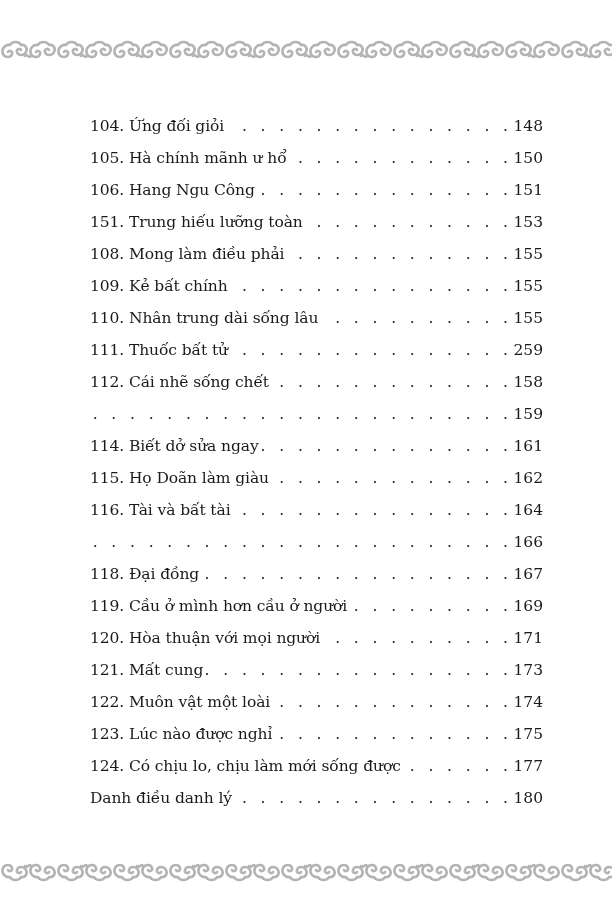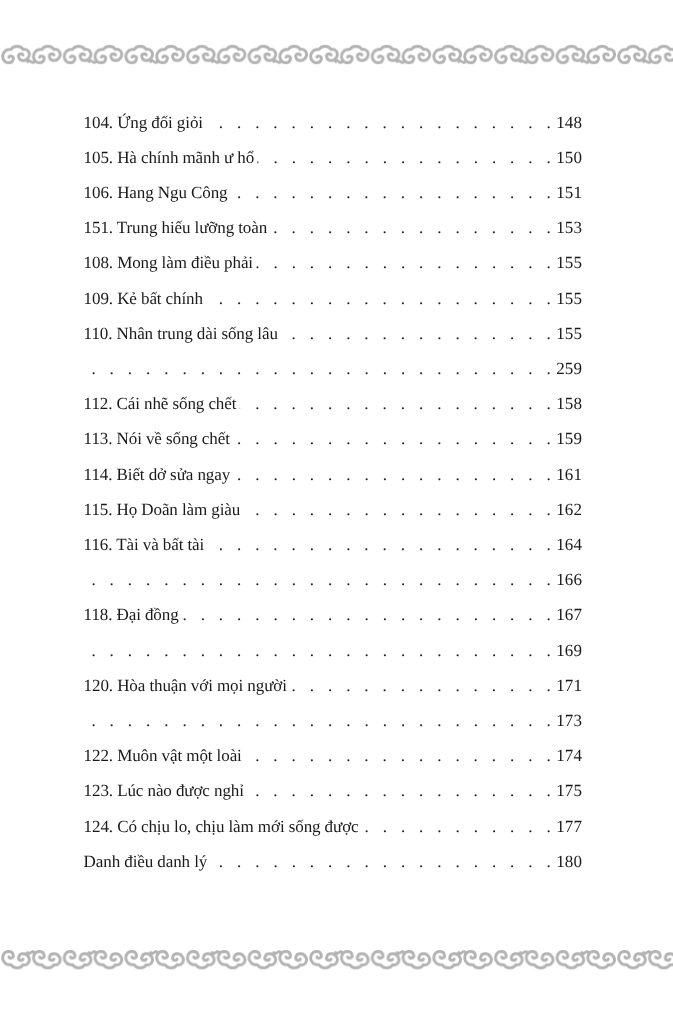--- a/index.html
+++ b/index.html
@@ -24,24 +24,23 @@
     }
     .ornament-band svg { display: block; }
     .ornament-top { top: 39px; }
     .ornament-bottom { top: 861px; }
 
     .toc {
       position: absolute;
       left: 76px;
       top: 96px;
       width: 453px;
-      margin: 0;
+      margin: 14px;
       padding: 0;
       list-style: none;
-      font-family: Liberation Serif, serif;
     }
     .toc-row {
       display: flex;
       align-items: baseline;
       height: 32px;
       line-height: 32px;
       font-size: 15.5px;
       white-space: nowrap;
     }
     .toc-title {
@@ -117,30 +116,30 @@
     <span class="toc-title">109. Kẻ bất chính</span>
     <span class="toc-leader">. . . . . . . . . . . . . . . . . . . . . . . . . . . . . . . . . . . . . . . . . . . . . . . . . . . . .</span>
     <span class="toc-page">155</span>
   </li>
     <li class="toc-row">
     <span class="toc-title">110. Nhân trung dài sống lâu</span>
     <span class="toc-leader">. . . . . . . . . . . . . . . . . . . . . . . . . . . . . . . . . . . . . . . . . . . . . . . . . . . . .</span>
     <span class="toc-page">155</span>
   </li>
     <li class="toc-row">
+    <span class="toc-title">111. Thuốc bất tử</span>
     <span class="toc-leader">. . . . . . . . . . . . . . . . . . . . . . . . . . . . . . . . . . . . . . . . . . . . . . . . . . . . .</span>
     <span class="toc-page">259</span>
   </li>
     <li class="toc-row">
     <span class="toc-title">112. Cái nhẽ sống chết</span>
     <span class="toc-leader">. . . . . . . . . . . . . . . . . . . . . . . . . . . . . . . . . . . . . . . . . . . . . . . . . . . . .</span>
     <span class="toc-page">158</span>
   </li>
     <li class="toc-row">
-    <span class="toc-title">113. Nói về sống chết</span>
     <span class="toc-leader">. . . . . . . . . . . . . . . . . . . . . . . . . . . . . . . . . . . . . . . . . . . . . . . . . . . . .</span>
     <span class="toc-page">159</span>
   </li>
     <li class="toc-row">
     <span class="toc-title">114. Biết dở sửa ngay</span>
     <span class="toc-leader">. . . . . . . . . . . . . . . . . . . . . . . . . . . . . . . . . . . . . . . . . . . . . . . . . . . . .</span>
     <span class="toc-page">161</span>
   </li>
     <li class="toc-row">
     <span class="toc-title">115. Họ Doãn làm giàu</span>
@@ -155,29 +154,31 @@
     <li class="toc-row">
     <span class="toc-leader">. . . . . . . . . . . . . . . . . . . . . . . . . . . . . . . . . . . . . . . . . . . . . . . . . . . . .</span>
     <span class="toc-page">166</span>
   </li>
     <li class="toc-row">
     <span class="toc-title">118. Đại đồng</span>
     <span class="toc-leader">. . . . . . . . . . . . . . . . . . . . . . . . . . . . . . . . . . . . . . . . . . . . . . . . . . . . .</span>
     <span class="toc-page">167</span>
   </li>
     <li class="toc-row">
+    <span class="toc-title">119. Cầu ở mình hơn cầu ở người</span>
     <span class="toc-leader">. . . . . . . . . . . . . . . . . . . . . . . . . . . . . . . . . . . . . . . . . . . . . . . . . . . . .</span>
     <span class="toc-page">169</span>
   </li>
     <li class="toc-row">
     <span class="toc-title">120. Hòa thuận với mọi người</span>
     <span class="toc-leader">. . . . . . . . . . . . . . . . . . . . . . . . . . . . . . . . . . . . . . . . . . . . . . . . . . . . .</span>
     <span class="toc-page">171</span>
   </li>
     <li class="toc-row">
+    <span class="toc-title">121. Mất cung</span>
     <span class="toc-leader">. . . . . . . . . . . . . . . . . . . . . . . . . . . . . . . . . . . . . . . . . . . . . . . . . . . . .</span>
     <span class="toc-page">173</span>
   </li>
     <li class="toc-row">
     <span class="toc-title">122. Muôn vật một loài</span>
     <span class="toc-leader">. . . . . . . . . . . . . . . . . . . . . . . . . . . . . . . . . . . . . . . . . . . . . . . . . . . . .</span>
     <span class="toc-page">174</span>
   </li>
     <li class="toc-row">
     <span class="toc-title">123. Lúc nào được nghỉ</span>

